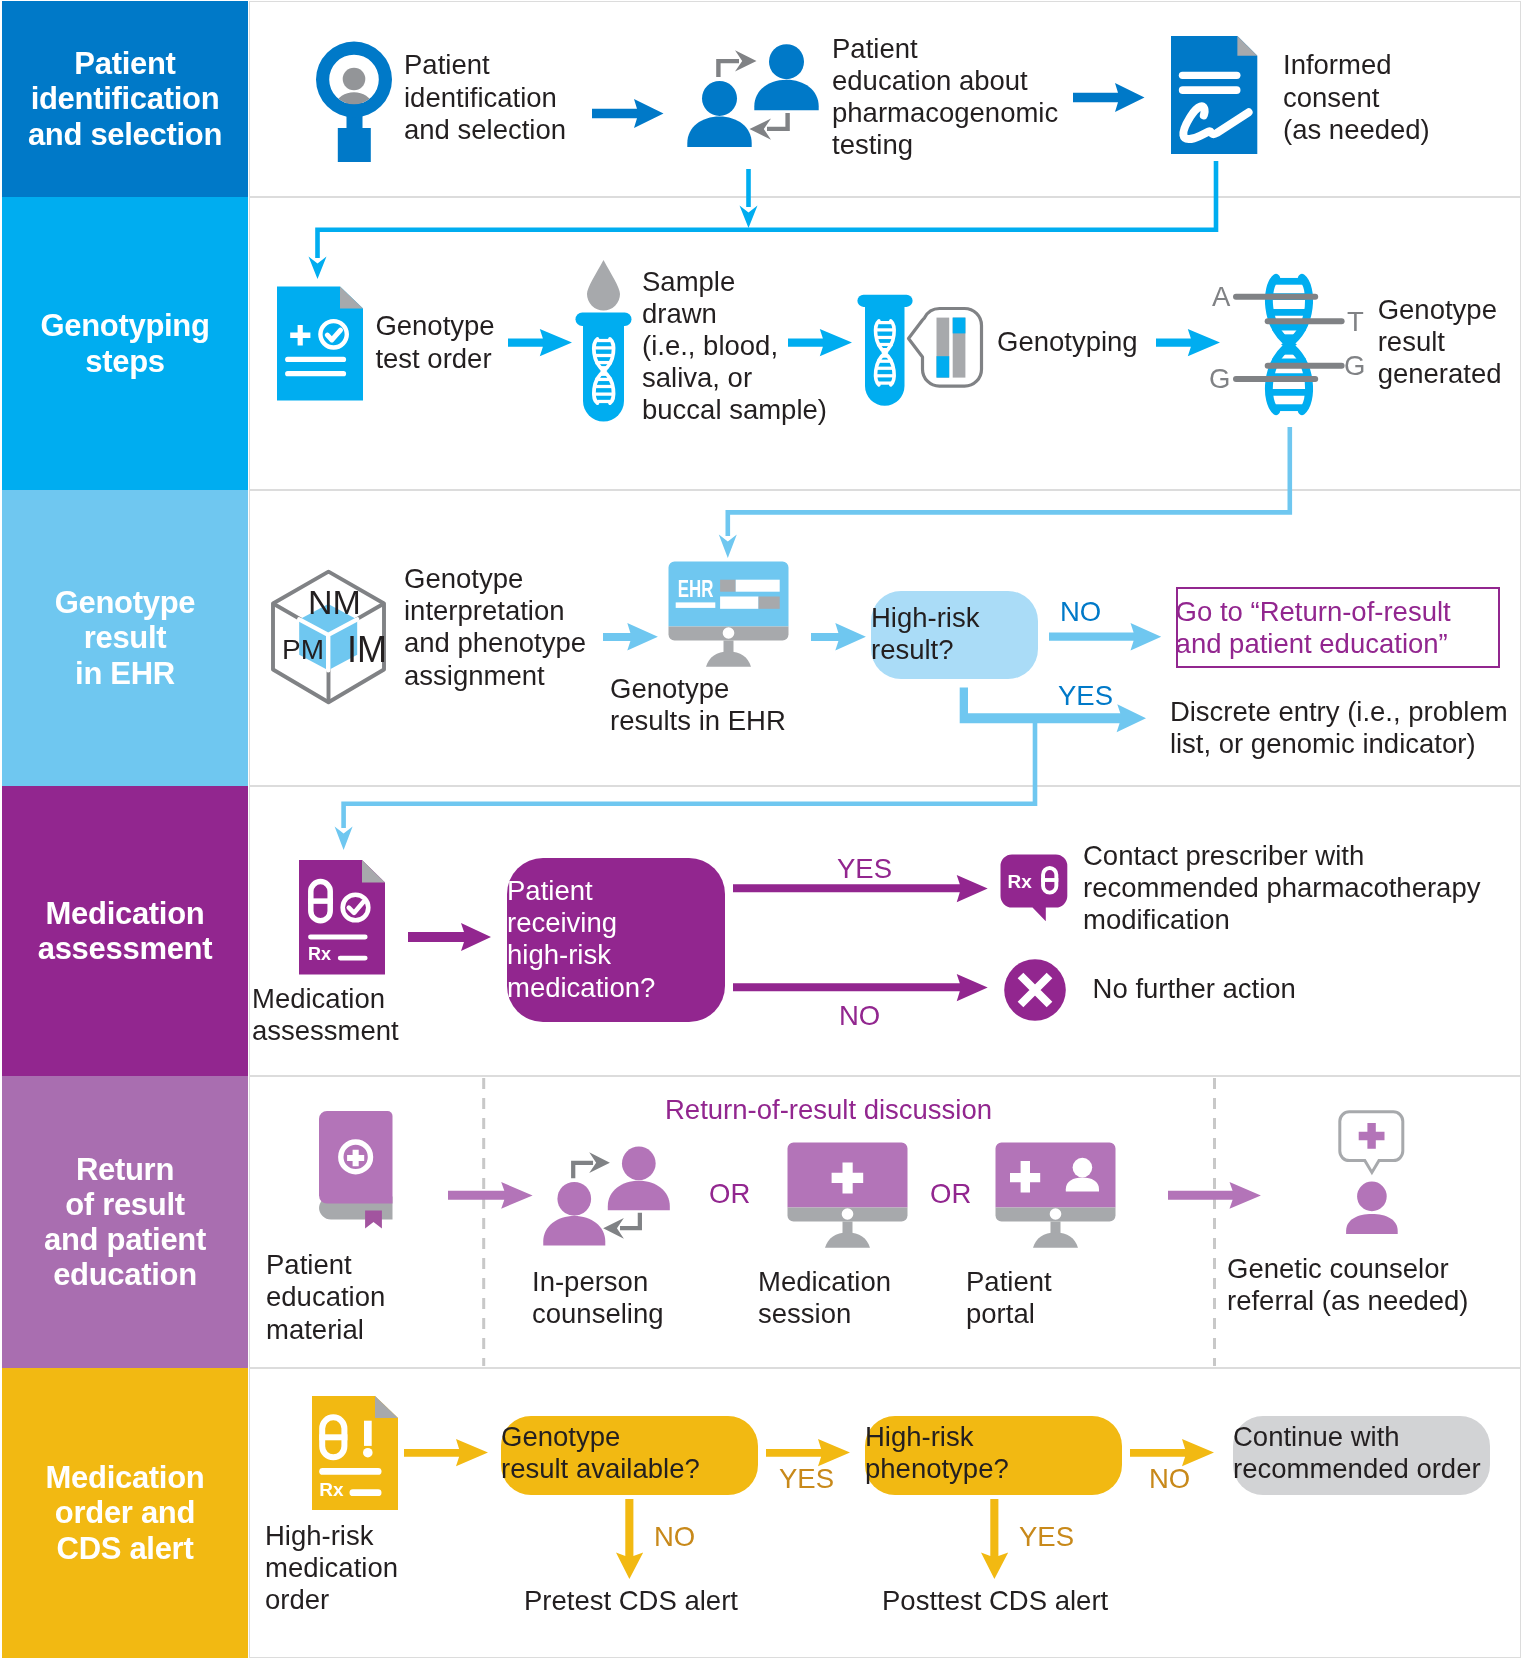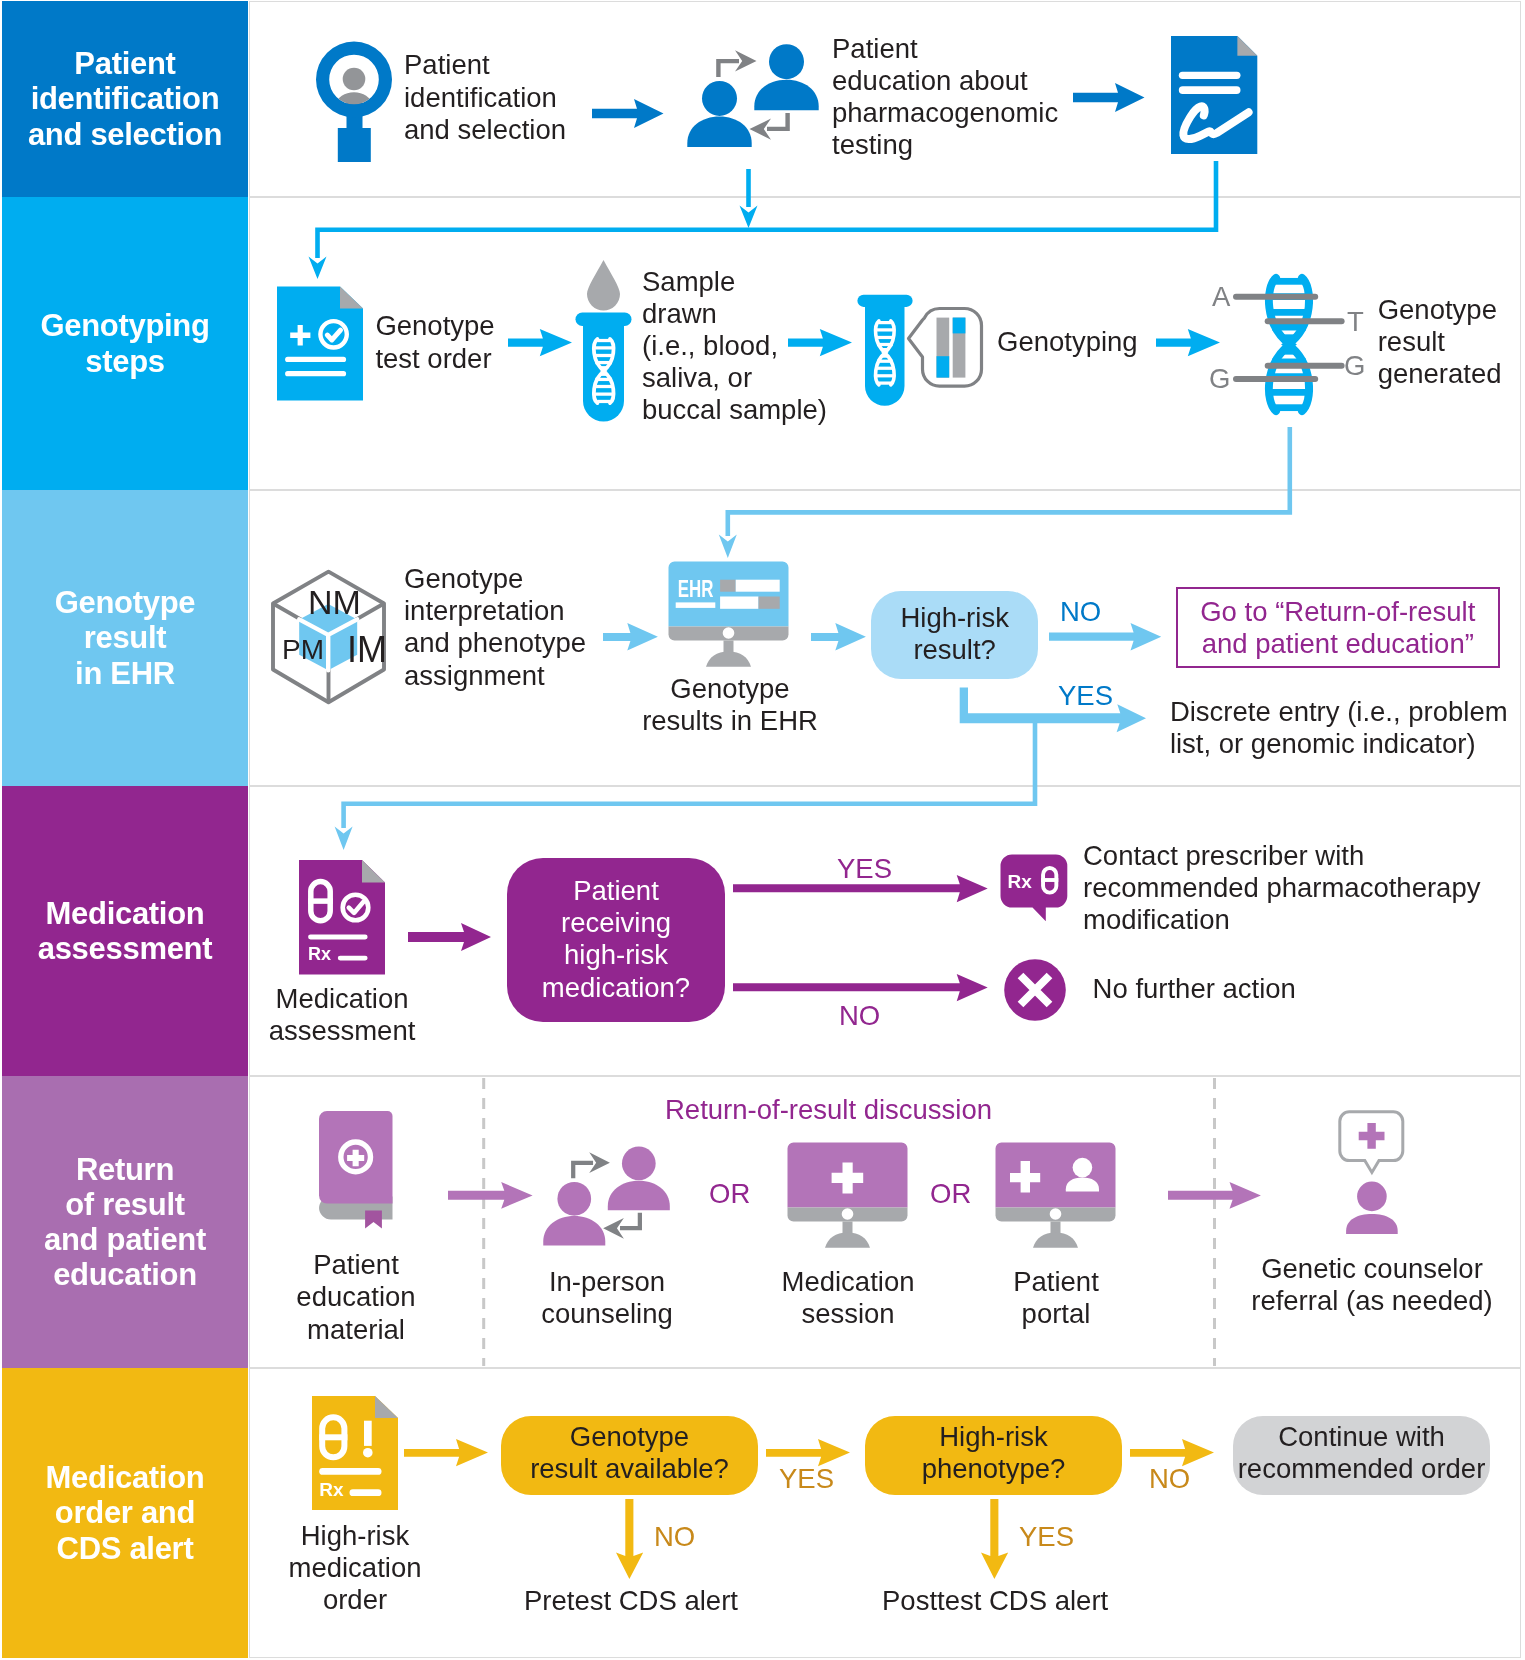--- a/index.html
+++ b/index.html
@@ -2,21 +2,21 @@
 <html><head>
 <meta charset="utf-8">
 <style>
   *{box-sizing:border-box;margin:0;padding:0}
   html,body{width:1525px;height:1660px;background:#fff}
   body{font-family:"Liberation Sans",sans-serif;color:#231f20}
   #page{position:relative;width:1525px;height:1660px;overflow:hidden;background:#fff}
   .band{position:absolute;left:2px;width:246px;display:flex;align-items:center;justify-content:center;text-align:center;color:#fff;font-weight:bold;font-size:31px;line-height:35.2px;white-space:pre-line;letter-spacing:-0.3px}
   .cell{position:absolute;left:249px;width:1272px;border:1px solid #dcdcdc;background:#fff}
   .t{position:absolute;font-size:27.5px;line-height:32.2px;color:#231f20;white-space:pre-line}
-  .ctr{text-align:center}
+  .ctr{text-align:left}
   .ic{position:absolute}
   svg{display:block;overflow:visible}
 </style>
 </head>
 <body>
 
 <div id="page">
 
 <div class="cell" style="top:1px;height:196px"></div>
 <div class="band" style="top:1px;height:196px;background:#0079c8">Patient
@@ -87,20 +87,23 @@
   <path d="M0,9.8 L45,9.8 L42,0 L71.5,14.5 L42,29 L45,19.2 L0,19.2 Z" fill="#0079c8"></path>
 </svg>
 
 <svg class="ic" style="left:1170.6px;top:36.2px" width="88" height="118" viewBox="0 0 88 118">
   <path d="M0 0 H66.4 L86.3 19.7 V118 H0 Z" fill="#0079c8"></path>
   <path d="M66.4 0 L86.3 19.7 H66.4 Z" fill="#a7a9ac"></path>
   <rect x="7.8" y="35.7" width="61.7" height="7.3" rx="3.65" fill="#fff"></rect>
   <rect x="7.8" y="50.2" width="61.7" height="7.8" rx="3.9" fill="#fff"></rect>
   <path d="M32.8 79.4 C34.5 74 33.5 69.2 29.4 70.6 C25.5 72 22 76.5 19.2 81 C15.5 87 11.6 94.5 12.4 99.2 C13.2 104.4 20.5 104.2 29 99.9 L37.5 95.6 C39.8 94.4 40.2 96.8 41.2 97.6 C42.6 98.8 44.3 97.9 46 96.9 L77.6 76.3" stroke="#fff" stroke-width="8" fill="none" stroke-linecap="round" stroke-linejoin="round"></path>
 </svg>
+<div class="t" style="left:1283px;top:49.3px">Informed
+consent
+(as needed)</div>
 
 <svg width="0" height="0" style="position:absolute;left:0;top:0">
 <defs>
 
   <g id="dnaHelix">
     <g fill="none" stroke-width="14" stroke-linecap="round">
       <path d="M27 7 C8 22 6 92 52 125 C6 158 8 228 27 243"></path>
       <path d="M73 7 C92 22 94 92 48 125 C94 158 92 228 73 243"></path>
     </g>
     <g fill="none" stroke-width="12" stroke-linecap="butt">
@@ -356,21 +359,21 @@
     <circle cx="100.5" cy="18.7" r="17.5"></circle>
     <path d="M68.3 67.3v-4c0-16.1 14.4-26.6 32.2-26.6s32.2 10.5 32.2 26.6v4z"></path>
   </g>
   <g fill="#808285">
     <path d="M30.2 15.9h22.8v4.4H34.6v13.8h-4.4z"></path>
     <path d="M49.0 7.2 L70.5 17.9 L49.0 28.6 L56.2 17.9 Z"></path>
     <path d="M103.8 88.1H81.0v-4.4h18.4V69.9h4.4z"></path>
     <path d="M85.0 96.8 L63.5 86.1 L85.0 75.4 L77.8 86.1 Z"></path>
   </g>
 </svg>
-<div class="t ctr" style="left:517px;top:1265.7px;width:180px">In-person
+<div class="t ctr" style="left:532px;top:1265.7px;width:180px">In-person
 counseling</div>
 
 <div class="t" style="left:709px;top:1178px;color:#92268f">OR</div>
 
 <div class="t" style="left:665px;top:1094px;color:#92268f">Return-of-result discussion</div>
 
 <svg class="ic" style="left:787px;top:1142px" width="122" height="107" viewBox="0 0 122 107">
   <path d="M6.5 0.5 H114.5 a6 6 0 0 1 6 6 V65.5 H0.5 V6.5 a6 6 0 0 1 6 -6 Z" fill="#b374b8"></path>
   <path d="M0.5 65.5 H120.5 V73.5 a6 6 0 0 1 -6 6 H6.5 a6 6 0 0 1 -6 -6 Z" fill="#a7a9ac"></path>
   <circle cx="60.5" cy="72" r="5.8" fill="#fff"></circle>

